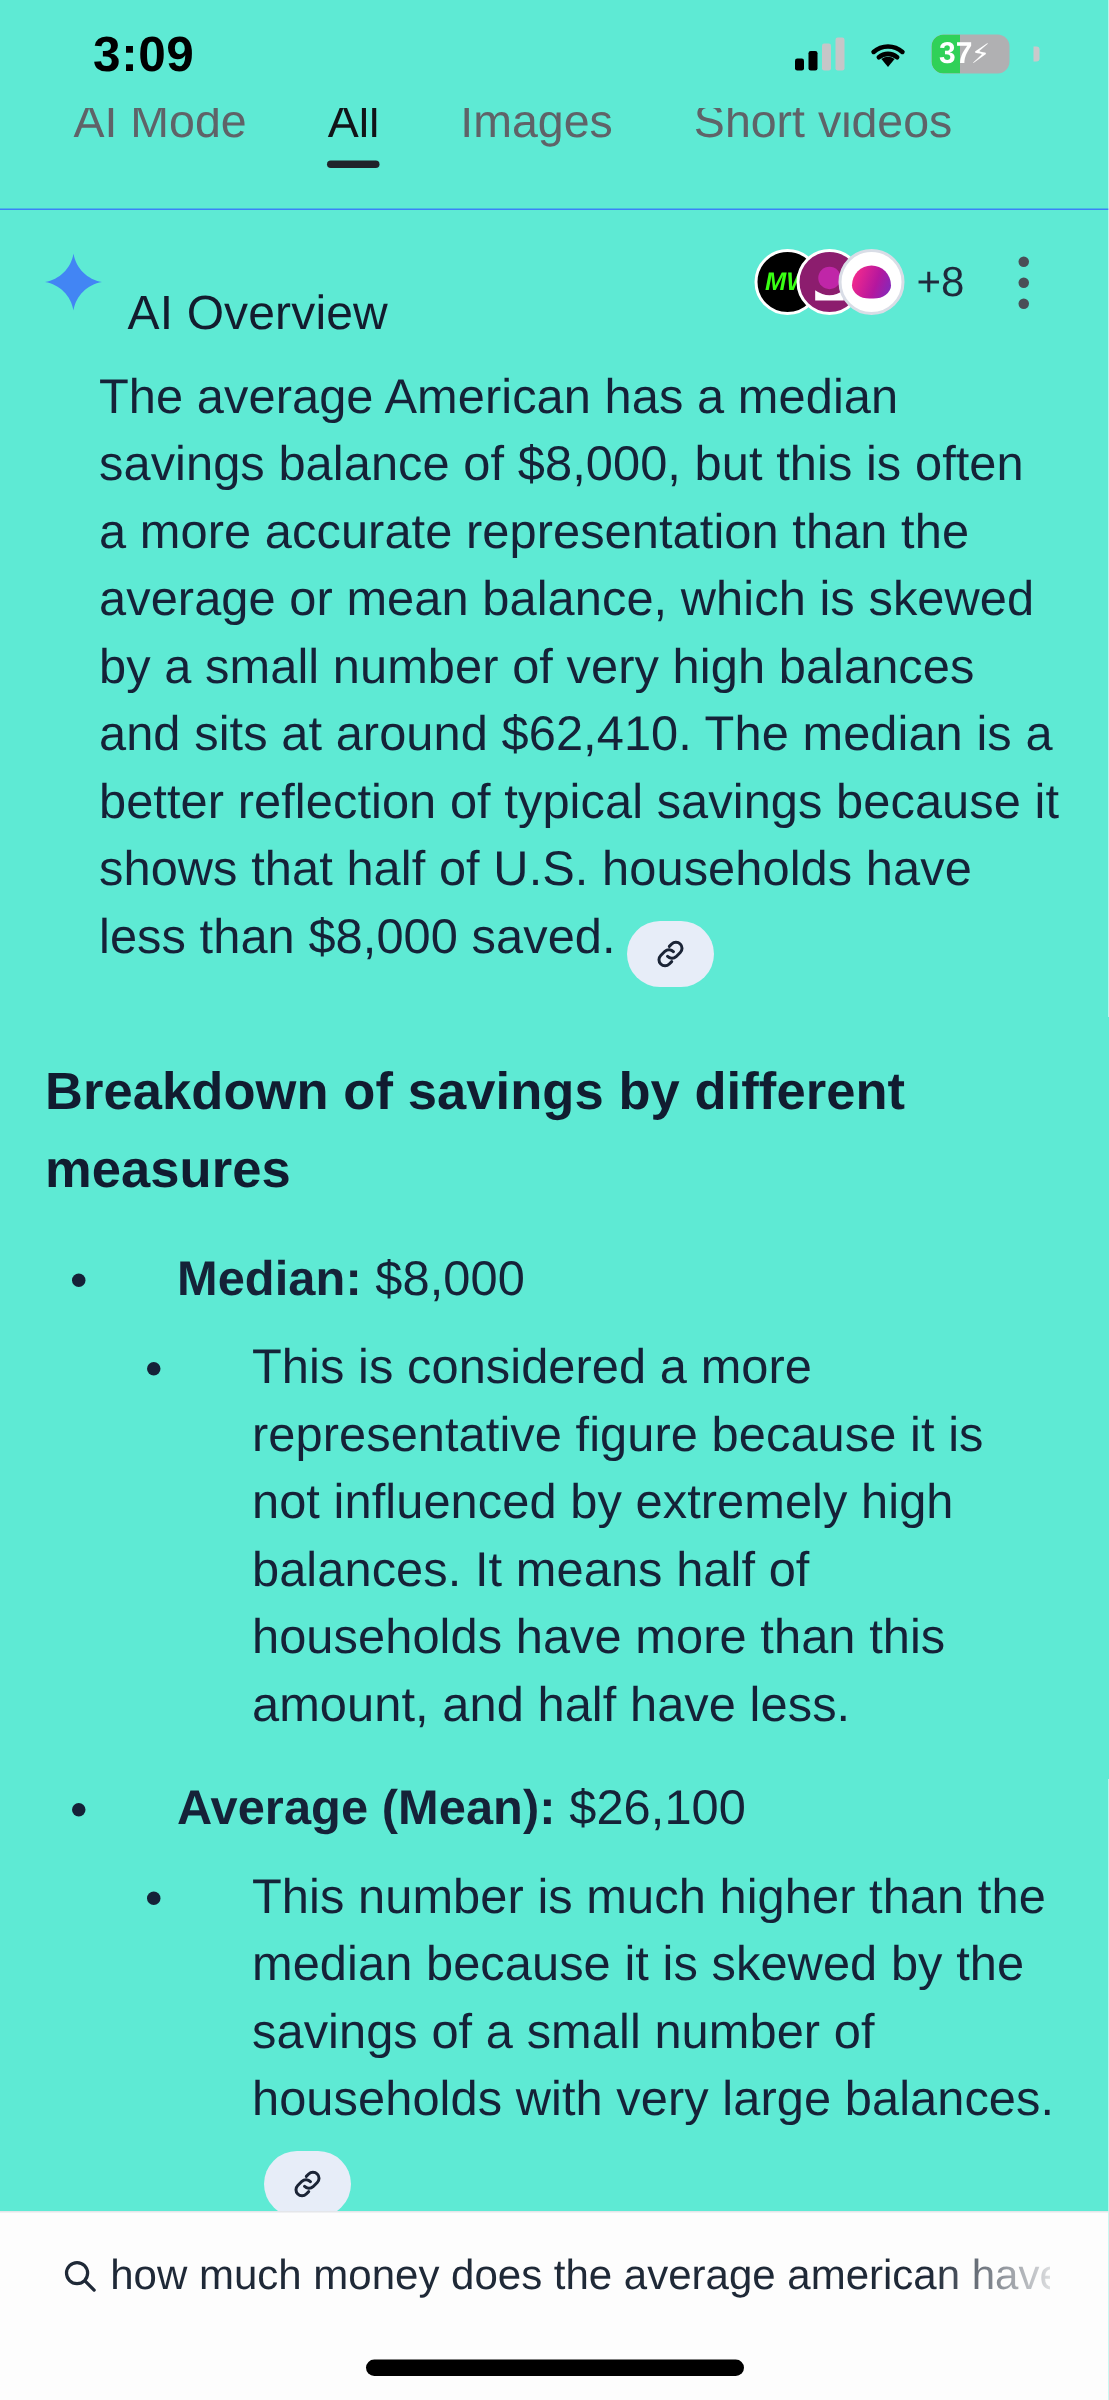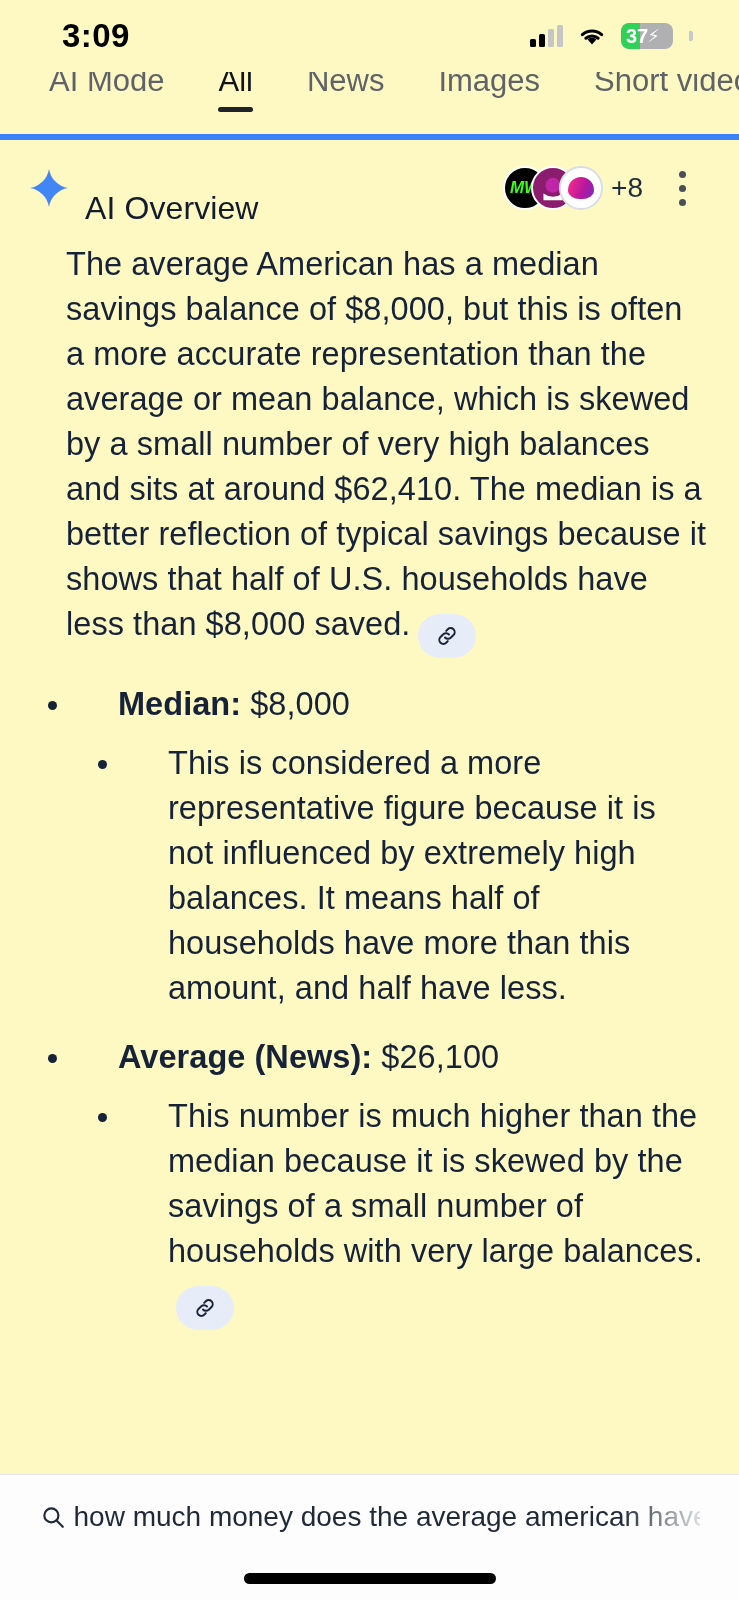--- a/index.html
+++ b/index.html
@@ -9,21 +9,21 @@
     height: 1600px;
     background: #ffffff;
     font-family: "Liberation Sans", "DejaVu Sans", sans-serif;
     overflow: hidden;
   }
 
   .phone {
     position: relative;
     width: 739px;
     height: 1600px;
-    background: #fef9c3;
+    background: #5eead4;
     display: flex;
     flex-direction: column;
   }
 
   
   .statusbar {
     height: 72px;
     flex: 0 0 72px;
     display: flex;
     align-items: center;
@@ -93,21 +93,21 @@
     background: #c9c9cb;
     border-radius: 0 2px 2px 0;
     margin-left: 2px;
   }
 
   
   .tabstrip-wrap {
     flex: 0 0 68px;
     height: 68px;
     overflow: hidden;
-    border-bottom: 6px solid #3b82f6;
+    border-bottom: 1px solid #3b82f6;
     position: relative;
   }
   .tabstrip {
     position: absolute;
     left: 0;
     top: -30px;             
     height: 98px;
     display: flex;
     align-items: flex-start;
     padding: 18px 0 0 22px;
@@ -323,21 +323,20 @@
         <span class="bolt">⚡</span>
       </div>
       <div class="battery-cap"></div>
     </div>
   </div>
 
   <div class="tabstrip-wrap">
     <div class="tabstrip">
       <div class="tab">AI Mode</div>
       <div class="tab active">All</div>
-      <div class="tab">News</div>
       <div class="tab">Images</div>
       <div class="tab">Short videos</div>
 
     </div>
   </div>
 
   <div class="content">
 
     <div class="ai-head">
       <svg class="spark" viewBox="0 0 38 38">
@@ -371,37 +370,38 @@
 
     <p class="body-text">
       <span>The average American has a median savings balance of $8,000, but this is often a more accurate representation than the average or mean balance, which is skewed by a small number of very high balances and sits at around $62,410. The median is a better reflection of typical savings because it shows that half of U.S. households have less than $8,000 saved.</span><span class="chip">
         <svg viewBox="0 0 24 24" fill="none" stroke="#1b2436" stroke-width="2" stroke-linecap="round">
           <path d="M10 13.5a4 4 0 0 0 5.7.3l2.8-2.8a4 4 0 0 0-5.7-5.7l-1.6 1.6"></path>
           <path d="M14 10.5a4 4 0 0 0-5.7-.3l-2.8 2.8a4 4 0 0 0 5.7 5.7l1.6-1.6"></path>
         </svg>
       </span>
     </p>
 
+    <h2 class="h2">Breakdown of savings by different measures</h2>
 
     <ul class="lvl1">
 
       <li>
         <div class="bullet-text">
           <span class="b">Median:</span><span> $8,000</span>
         </div>
         <ul class="lvl2">
           <li>
             <div class="sub-bullet-text">This is considered a more representative figure because it is not influenced by extremely high balances. It means half of households have more than this amount, and half have less.</div>
           </li>
         </ul>
       </li>
 
       <li>
         <div class="bullet-text">
-          <span class="b">Average (News):</span><span> $26,100</span>
+          <span class="b">Average (Mean):</span><span> $26,100</span>
         </div>
         <ul class="lvl2">
           <li>
             <div class="sub-bullet-text">
               <span>This number is much higher than the median because it is skewed by the savings of a small number of households with very large balances.</span><span class="chip">
                 <svg viewBox="0 0 24 24" fill="none" stroke="#1b2436" stroke-width="2" stroke-linecap="round">
                   <path d="M10 13.5a4 4 0 0 0 5.7.3l2.8-2.8a4 4 0 0 0-5.7-5.7l-1.6 1.6"></path>
                   <path d="M14 10.5a4 4 0 0 0-5.7-.3l-2.8 2.8a4 4 0 0 0 5.7 5.7l1.6-1.6"></path>
                 </svg>
               </span>

